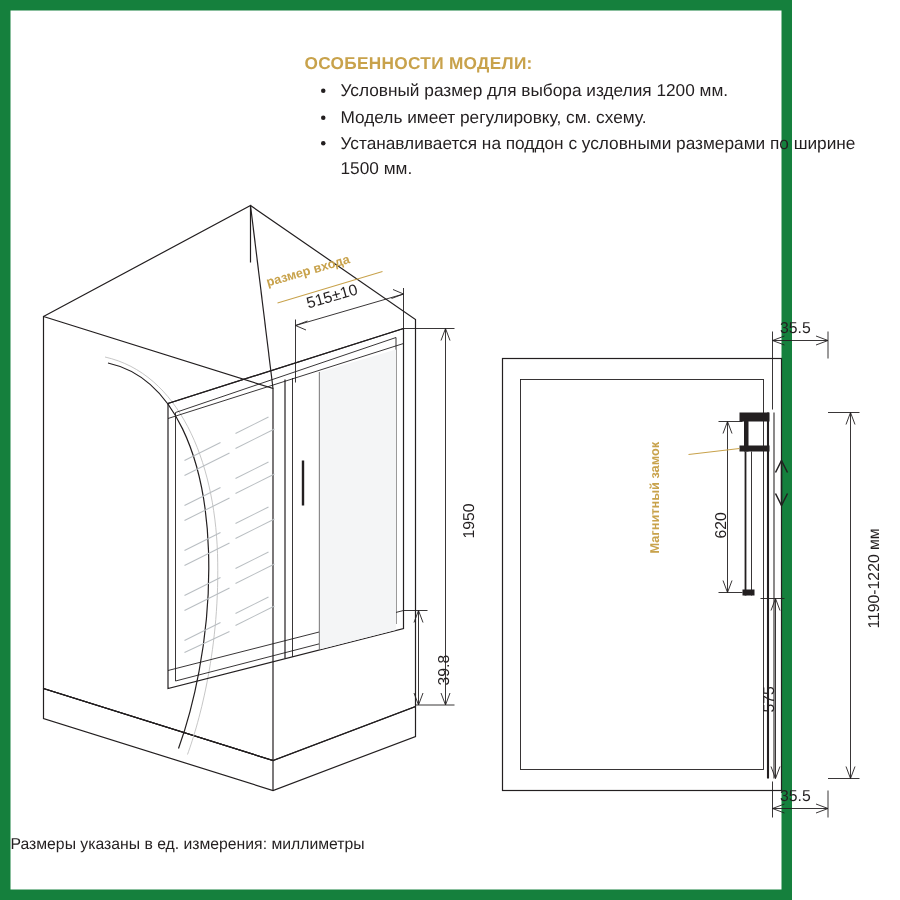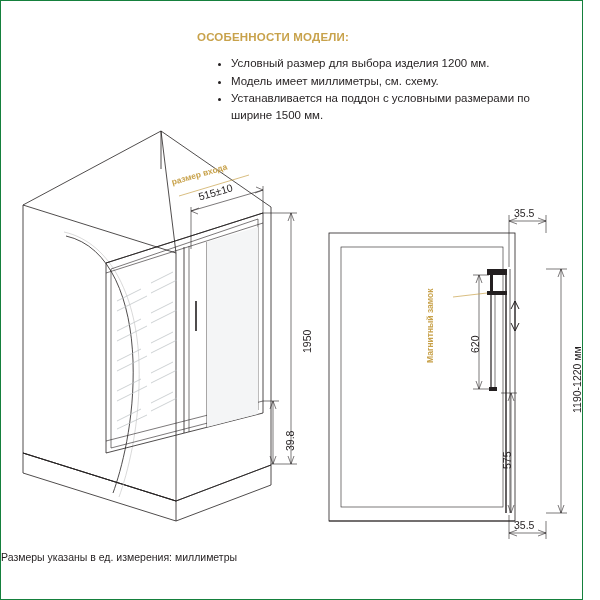--- a/index.html
+++ b/index.html
@@ -9,41 +9,41 @@
   body {
     width: 600px;
     height: 600px;
     background: #ffffff;
     font-family: "Liberation Sans", sans-serif;
     color: #231f20;
     overflow: hidden;
   }
   #page {
     position: relative;
-    width: 583px;
+    width: 528px;
     height: 600px;
     box-sizing: border-box;
-    border: 1px solid #15803d;
+    border: 7px solid #15803d;
   }
   
   .features {
     position: absolute;
     left: 196px;
     top: 30px;
     width: 370px;
   }
   .features-title {
     font-size: 11.5px;
     font-weight: bold;
     color: #c8a24b;
     letter-spacing: 0.2px;
     margin-bottom: 4px;
   }
   .features ul {
-    margin: 12px;
+    margin: 2px;
     padding-left: 22px;
     list-style: disc;
   }
   .features li {
     font-size: 11.5px;
     line-height: 16.5px;
     color: #231f20;
     margin-bottom: 1px;
   }
   
@@ -80,21 +80,21 @@
 </style>
 </head>
 <body>
 
 <div id="page">
 
   <div class="features">
     <div class="features-title">ОСОБЕННОСТИ МОДЕЛИ:</div>
     <ul>
       <li>Условный размер для выбора изделия 1200 мм.</li>
-      <li>Модель имеет миллиметры, см. схему.</li>
+      <li>Модель имеет регулировку, см. схему.</li>
       <li>Устанавливается на поддон с условными размерами по ширине 1500 мм.</li>
     </ul>
   </div>
 
   <svg id="drawing" width="600" height="600" viewBox="0 0 600 600">
 
     <g fill="none" stroke="#231f20" stroke-width="0.8">
 
       <path d="M22,204 L22,452 L175,500 L175,252 Z"></path>
       <path d="M22,204 L160,130 L160,168"></path>

